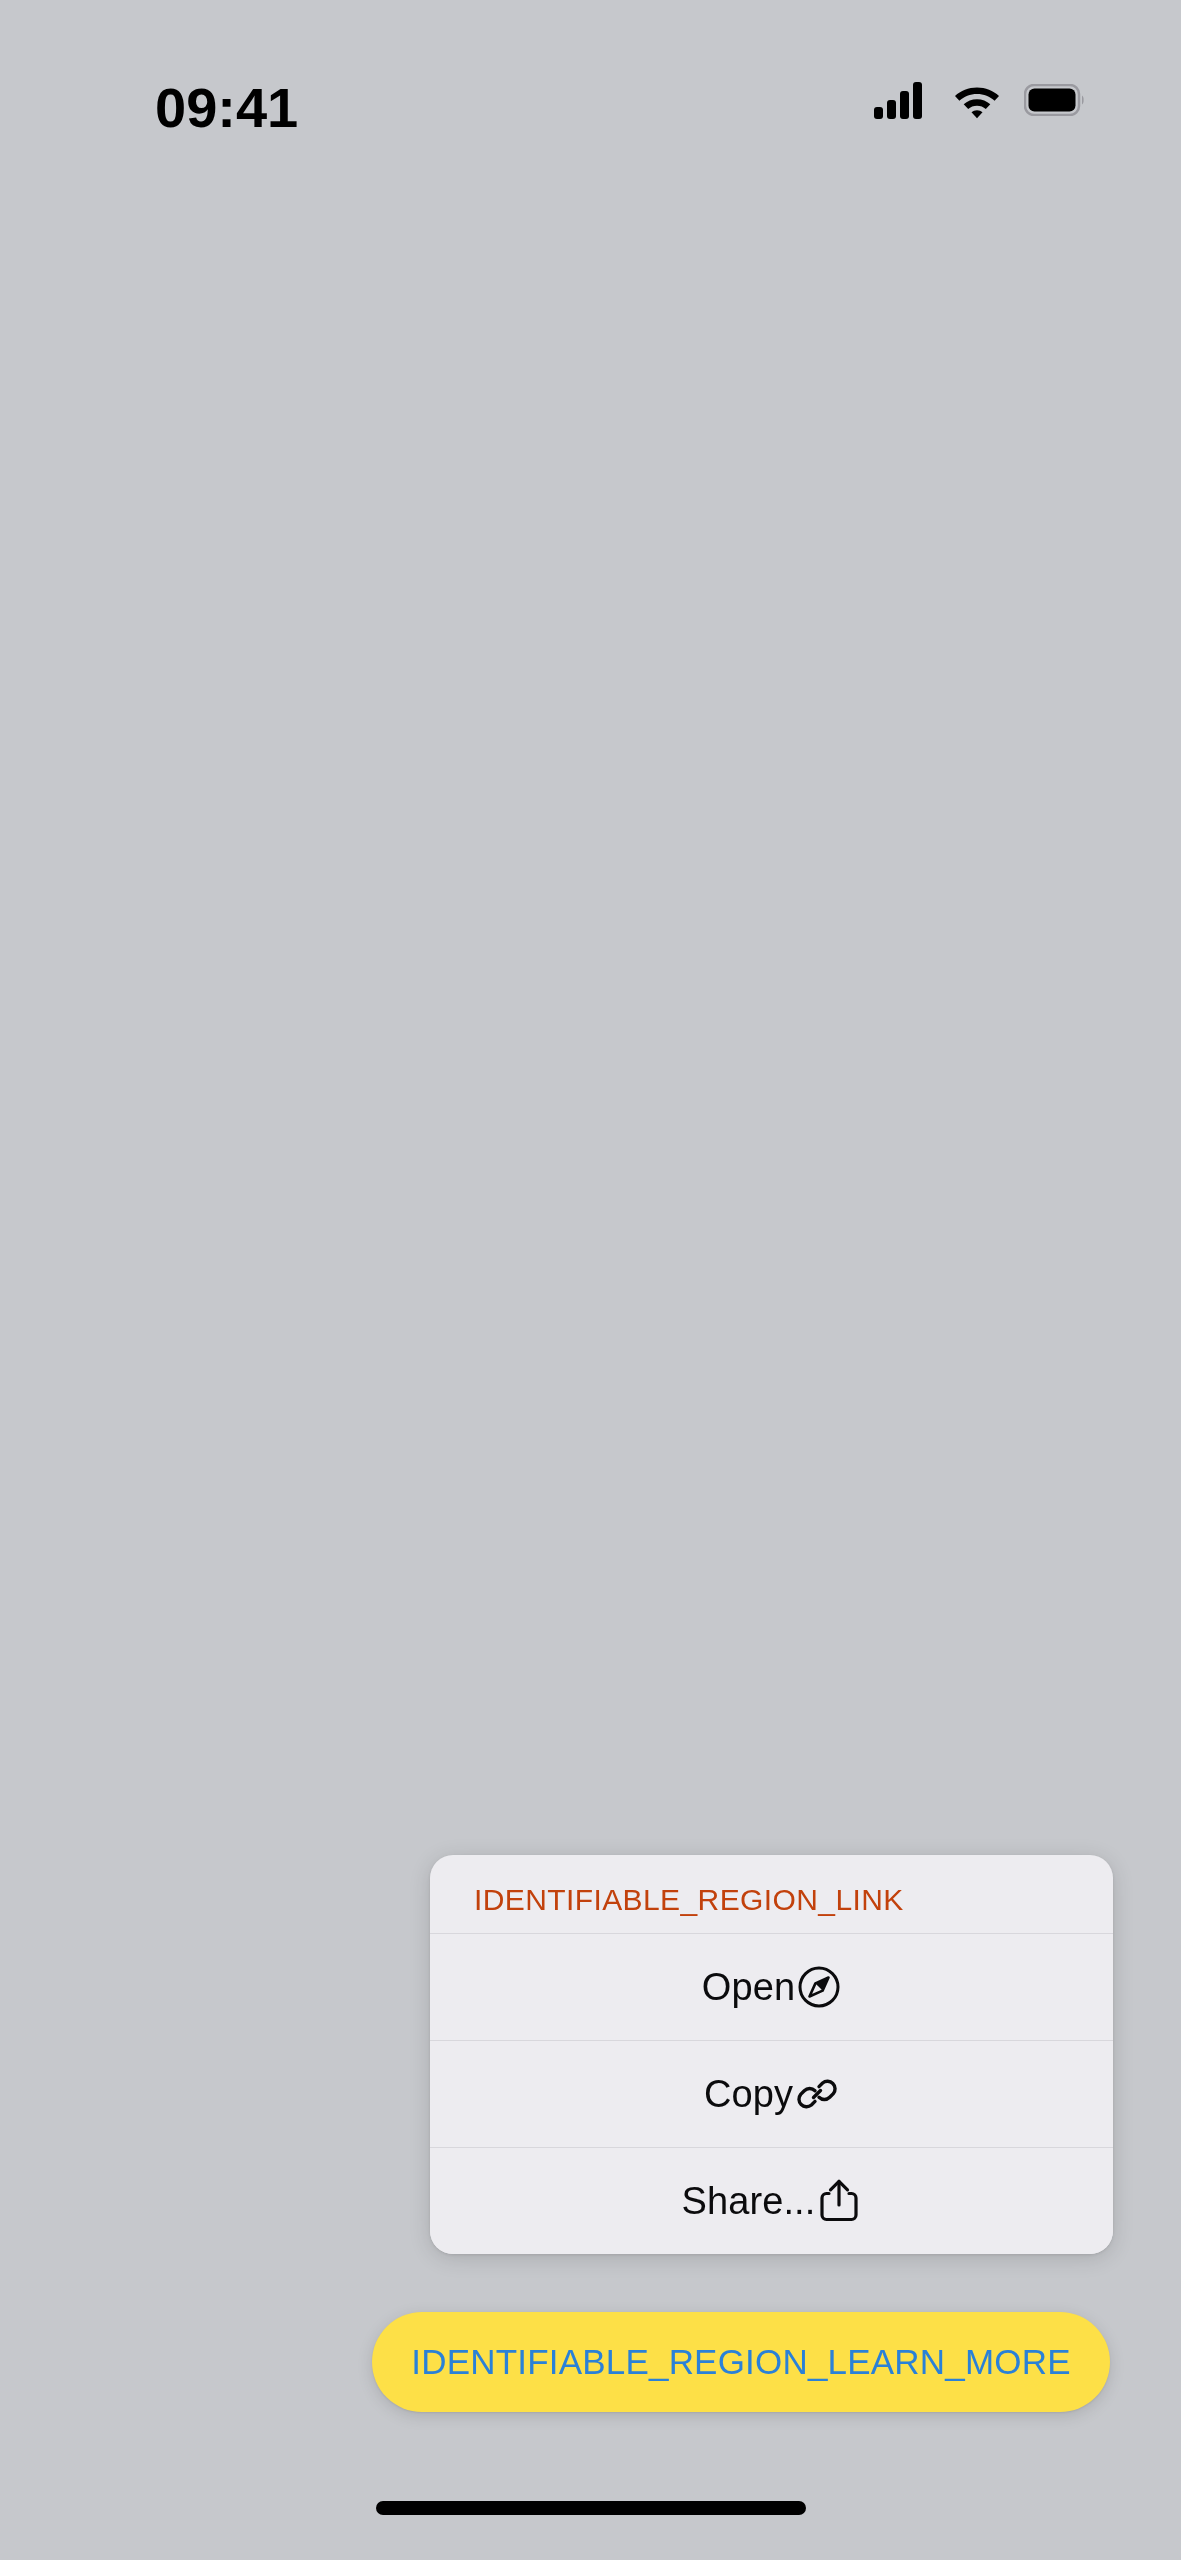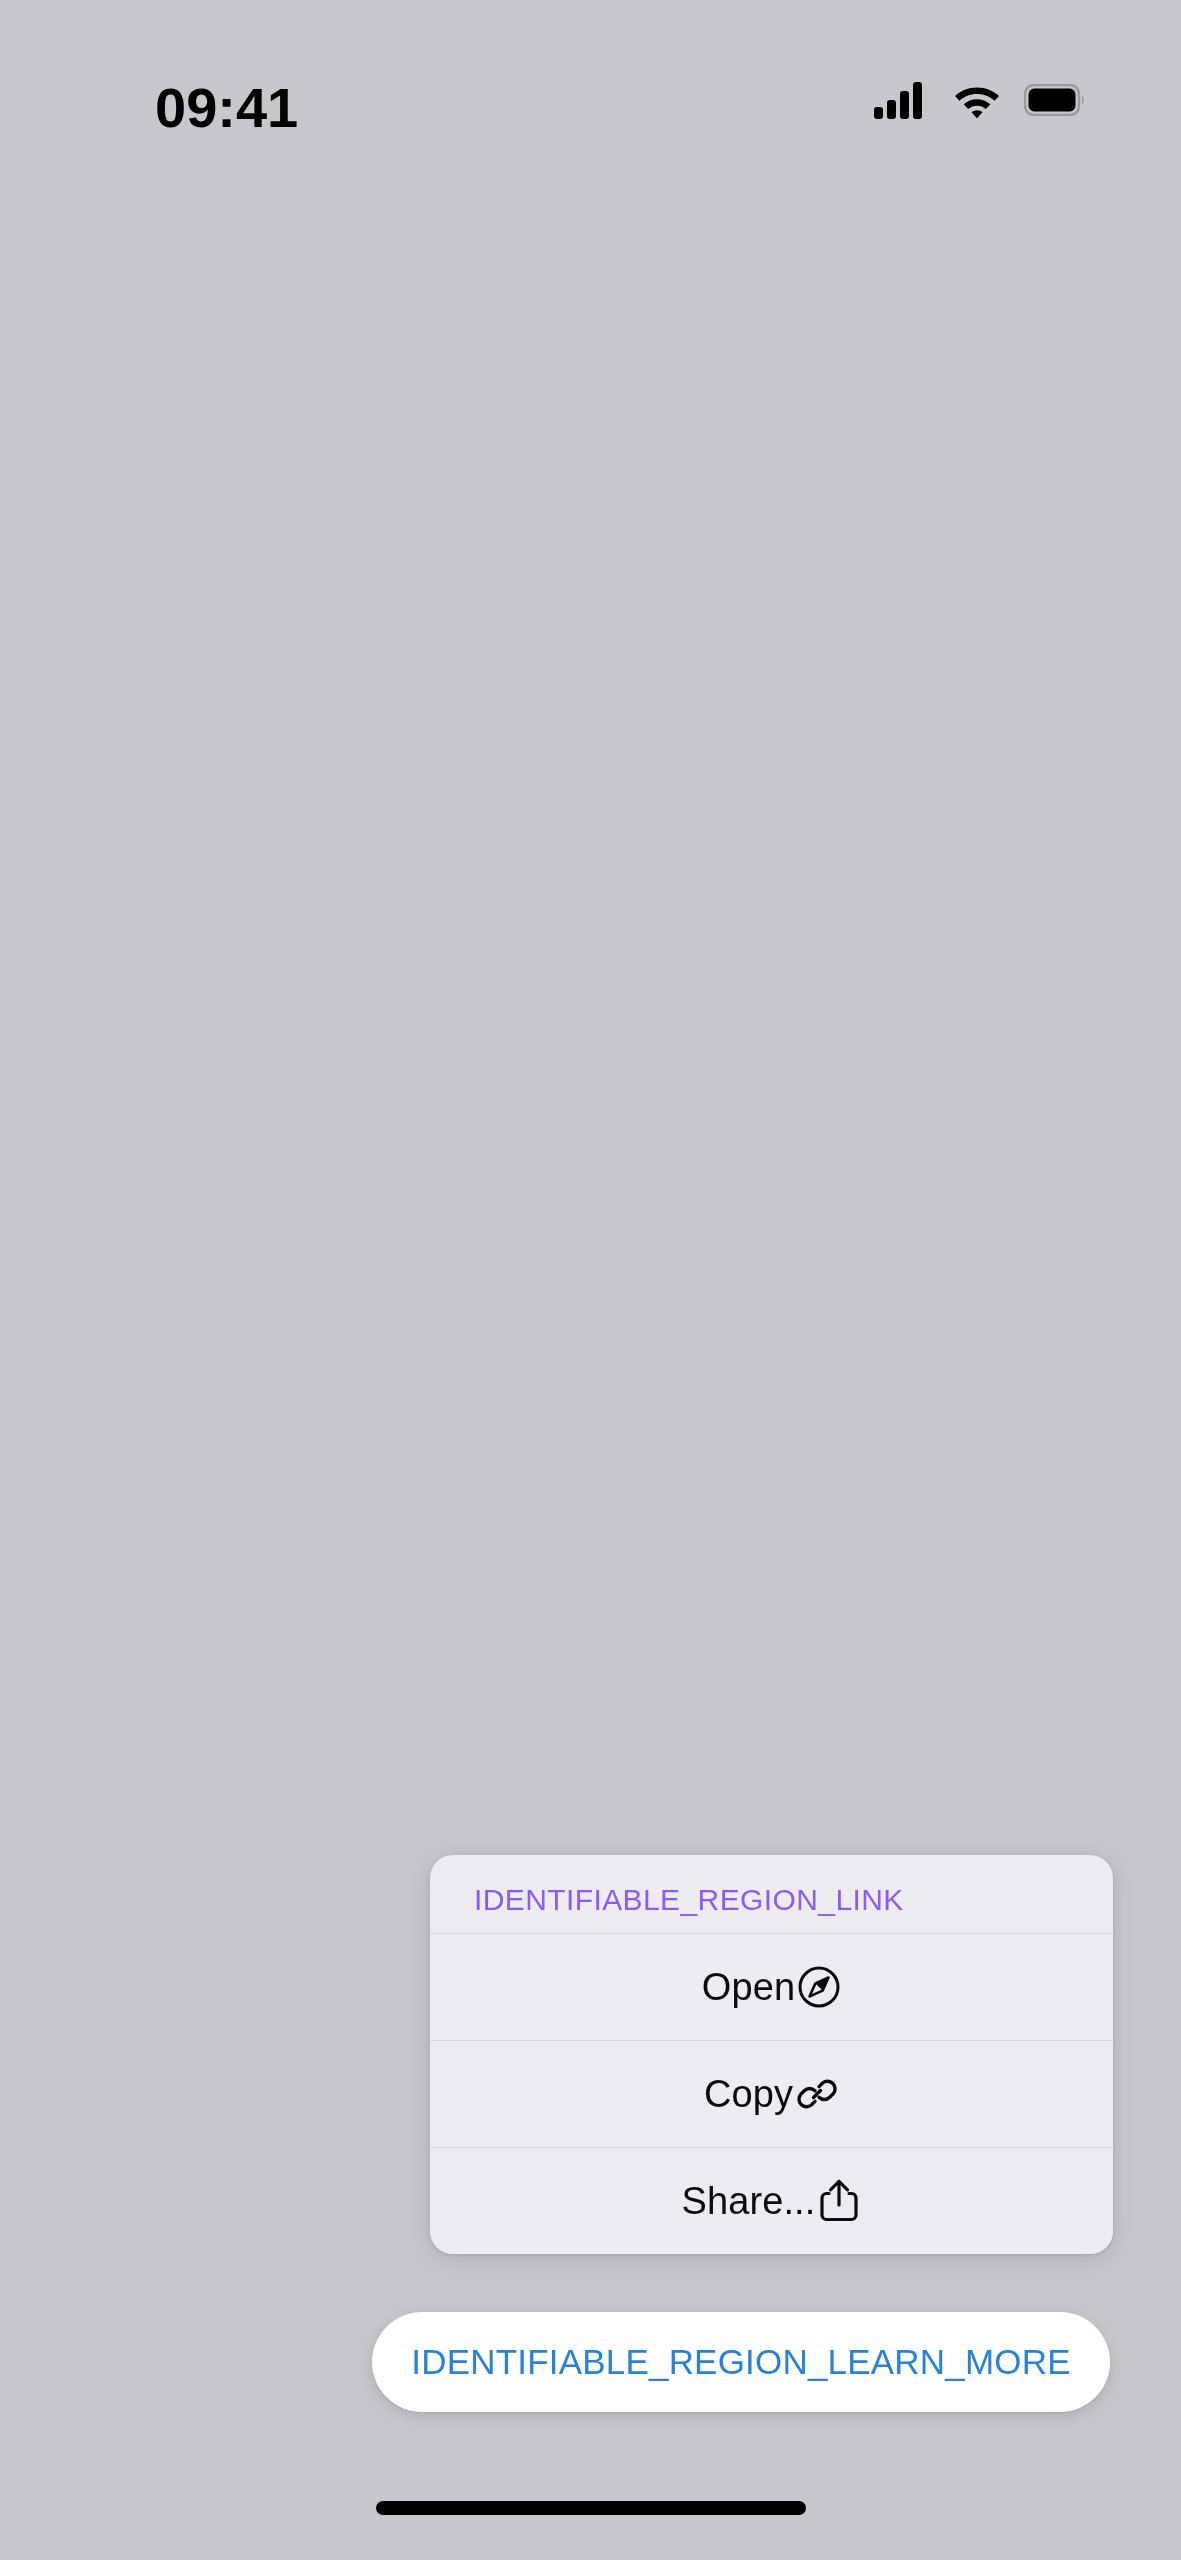--- a/index.html
+++ b/index.html
@@ -55,21 +55,21 @@
     box-shadow: 0 4px 22px rgba(0,0,0,0.14), 0 1px 3px rgba(0,0,0,0.10);
     overflow: hidden;
   }
   #menu-header {
     height: 78px;
     display: flex;
     align-items: center;
     padding: 11px 0 0 44px;
     box-sizing: border-box;
     font-size: 30px;
-    color: #8b5cf6;
+    color: #c2410c;
     letter-spacing: 0.4px;
     white-space: nowrap;
   }
   .menu-row {
     height: 107px;
     display: flex;
     align-items: center;
     justify-content: center;
     padding: 0 42px 0 44px;
     box-sizing: border-box;
@@ -90,21 +90,21 @@
     flex: none;
   }
 
   
   #learn-more-button {
     position: absolute;
     left: 372px;
     top: 2312px;
     width: 738px;
     height: 100px;
-    background: #ffffff;
+    background: #fde047;
     border-radius: 50px;
     display: flex;
     align-items: center;
     justify-content: center;
     box-shadow: 0 4px 16px rgba(0,0,0,0.13), 0 1px 2px rgba(0,0,0,0.08);
     box-sizing: border-box;
   }
   #learn-more-label {
     font-size: 35px;
     color: #2a81d8;

